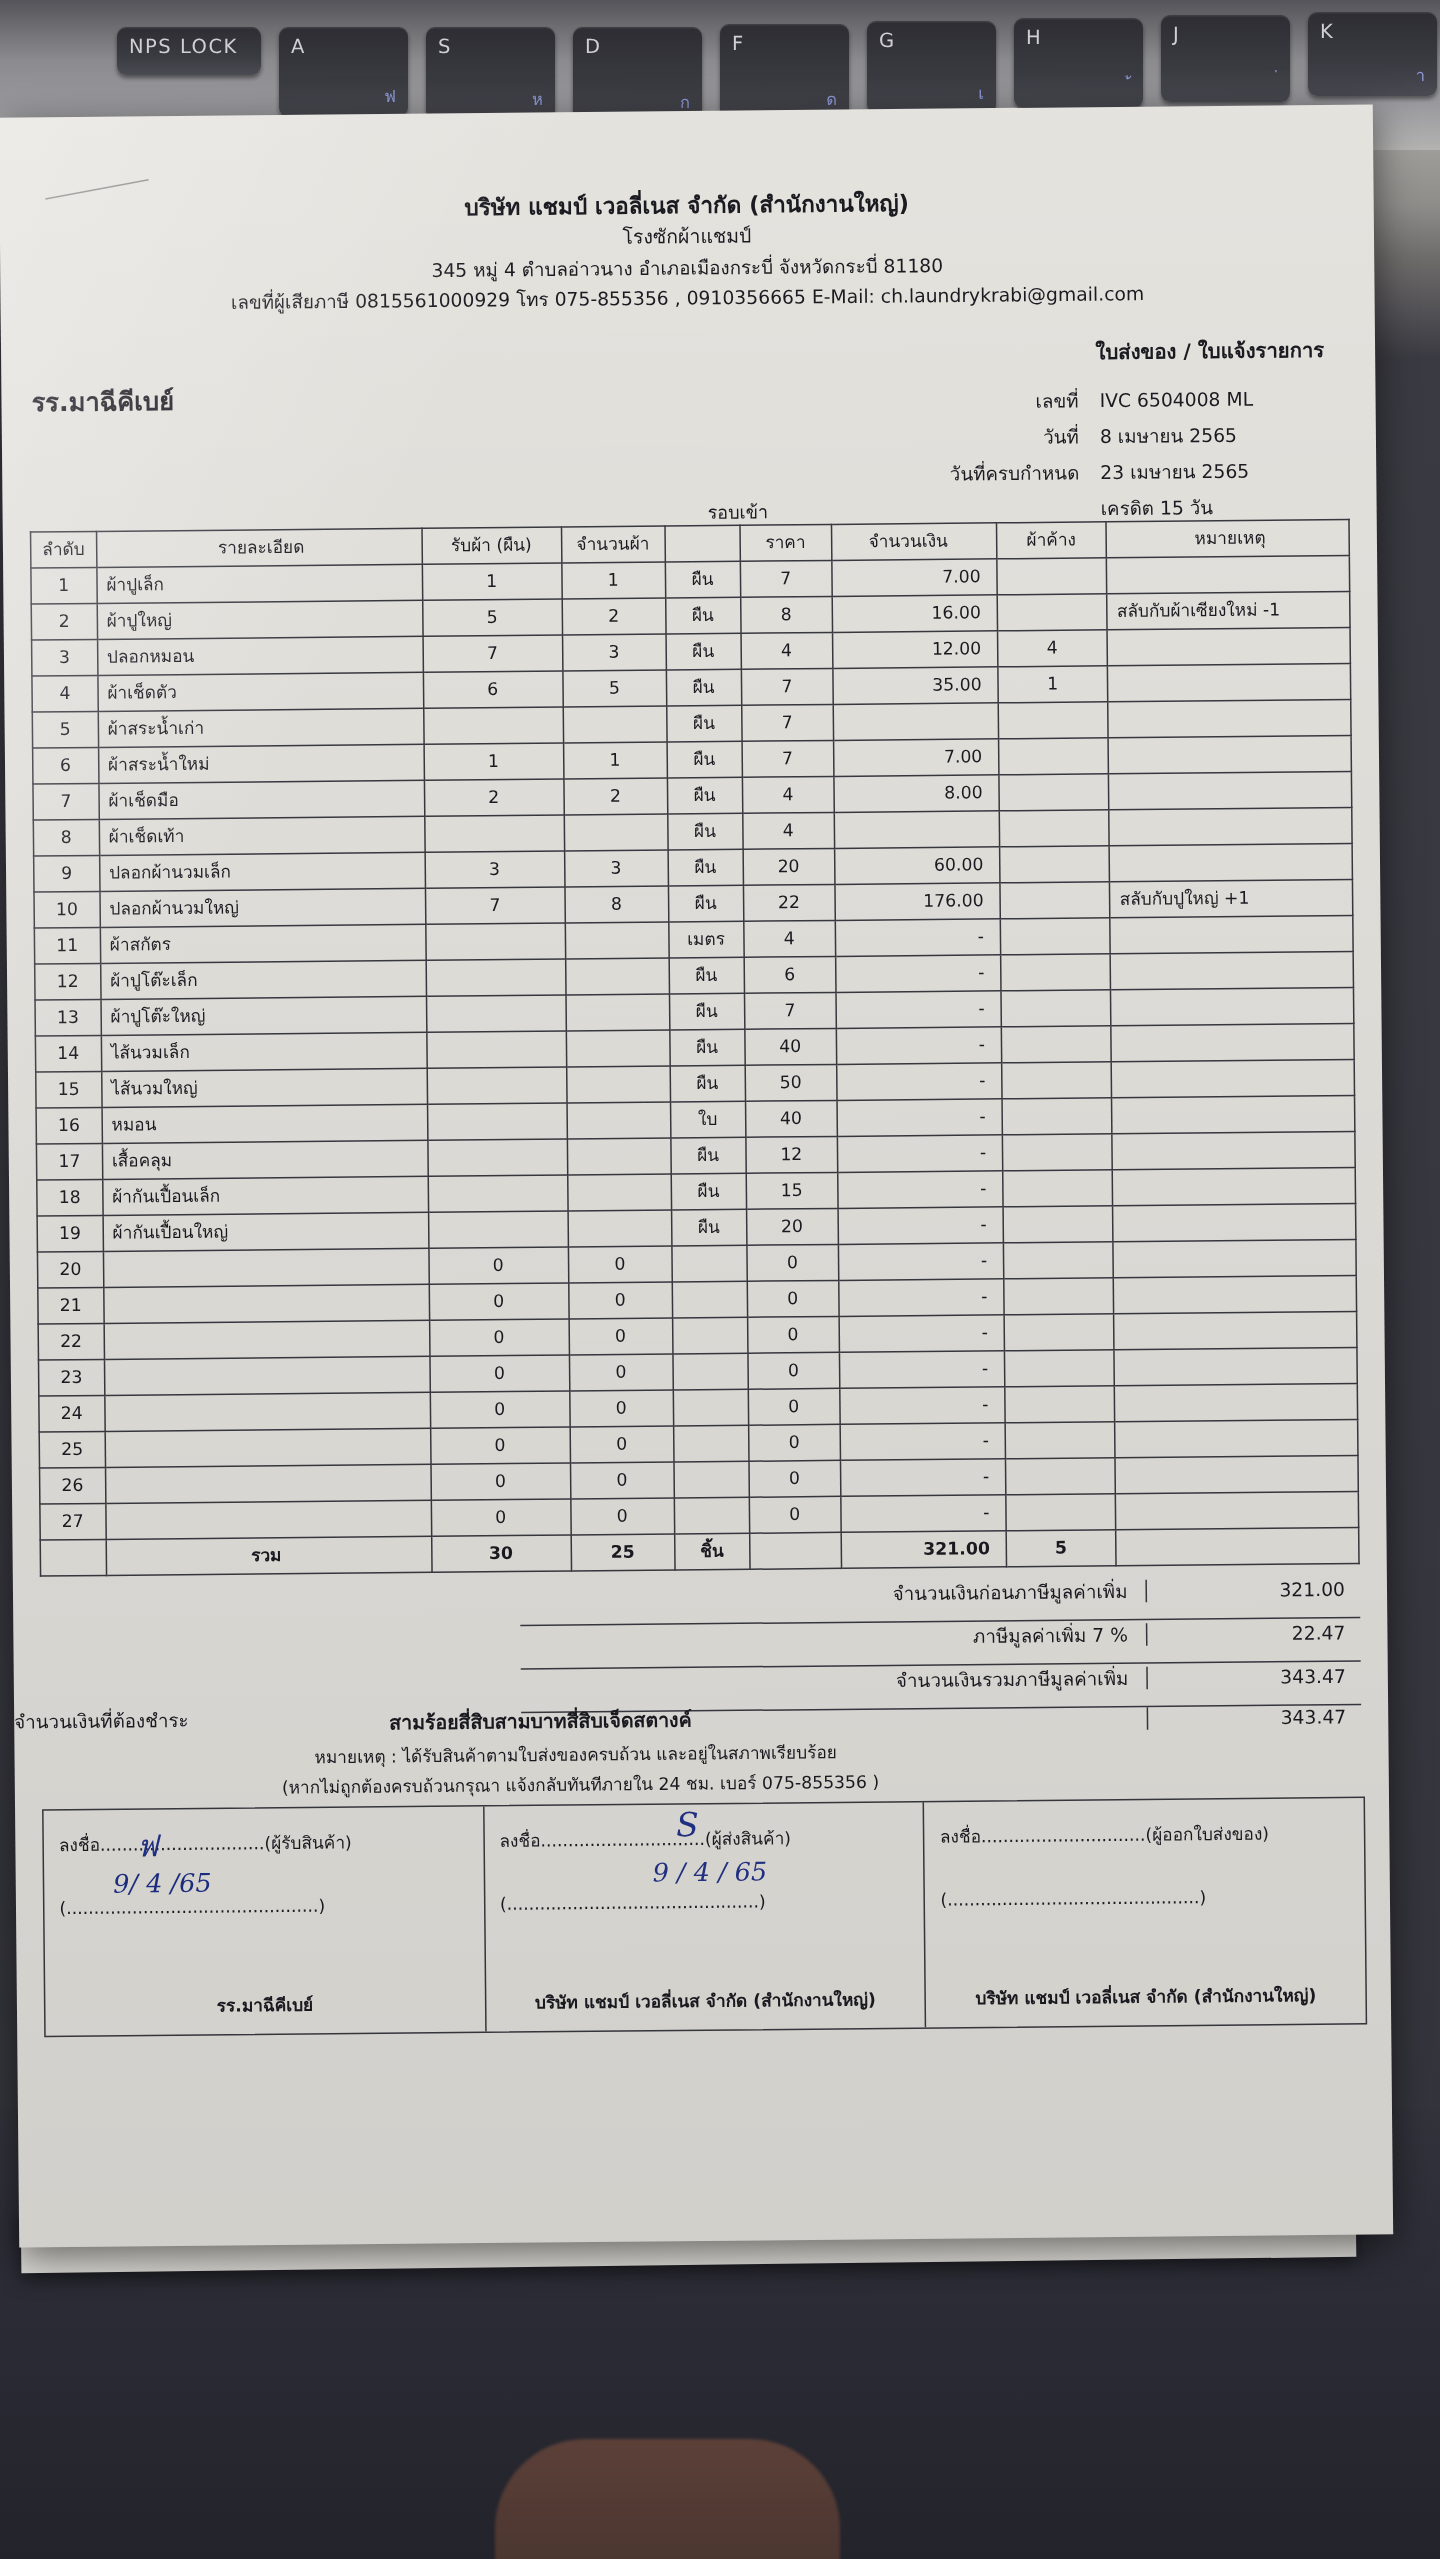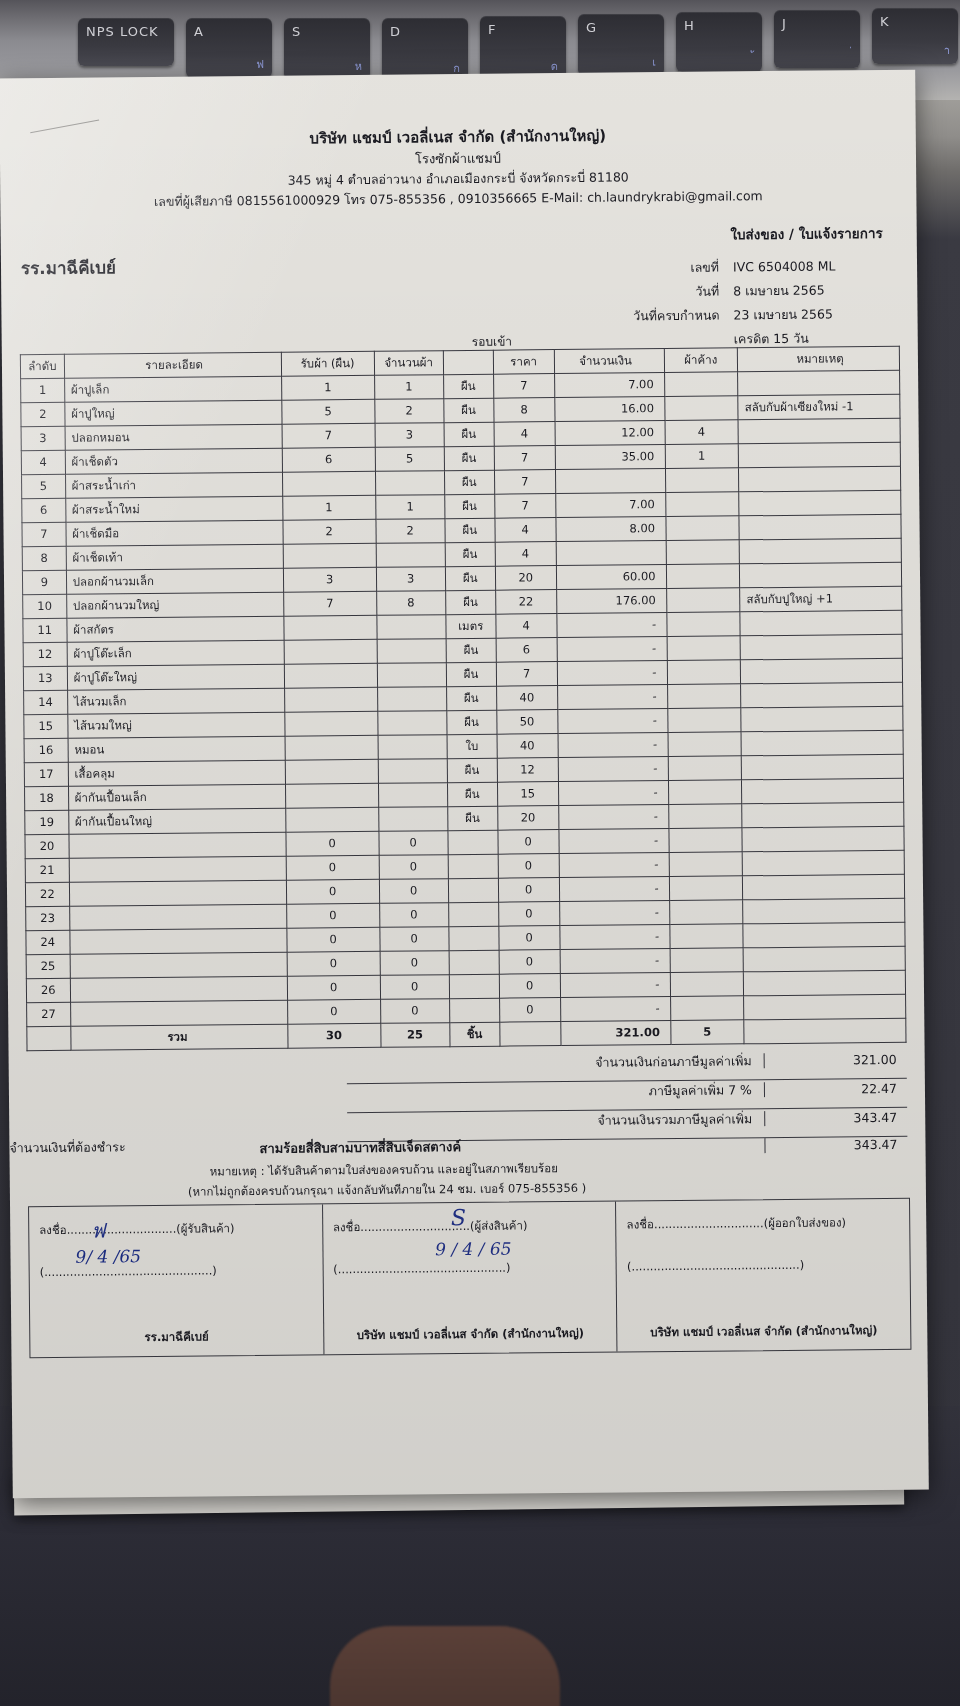--- a/index.html
+++ b/index.html
@@ -89,21 +89,21 @@
   .ink4{left:112px;top:36px;font-size:17px;}
 
   .fold{position:absolute;left:30px;top:48px;width:70px;height:1px;background:#8d8b88;transform:rotate(-10deg);}
 </style>
 </head>
 <body>
 
 <div class="photo-bg">
 
   <div class="keyboard">
-    <div class="key" style="left:78px;top:18px;width:96px;height:48px;">
+    <div class="key" style="left:78px;top:18px;width:96px;height:32px;">
         <span>NPS LOCK</span>
       </div>
     <div class="key" style="left:186px;top:18px;width:86px;height:60px;">
         <span>A</span>
         <span class="sub">ฟ</span>
       </div>
     <div class="key" style="left:284px;top:18px;width:86px;height:62px;">
         <span>S</span>
         <span class="sub">ห</span>
       </div>

